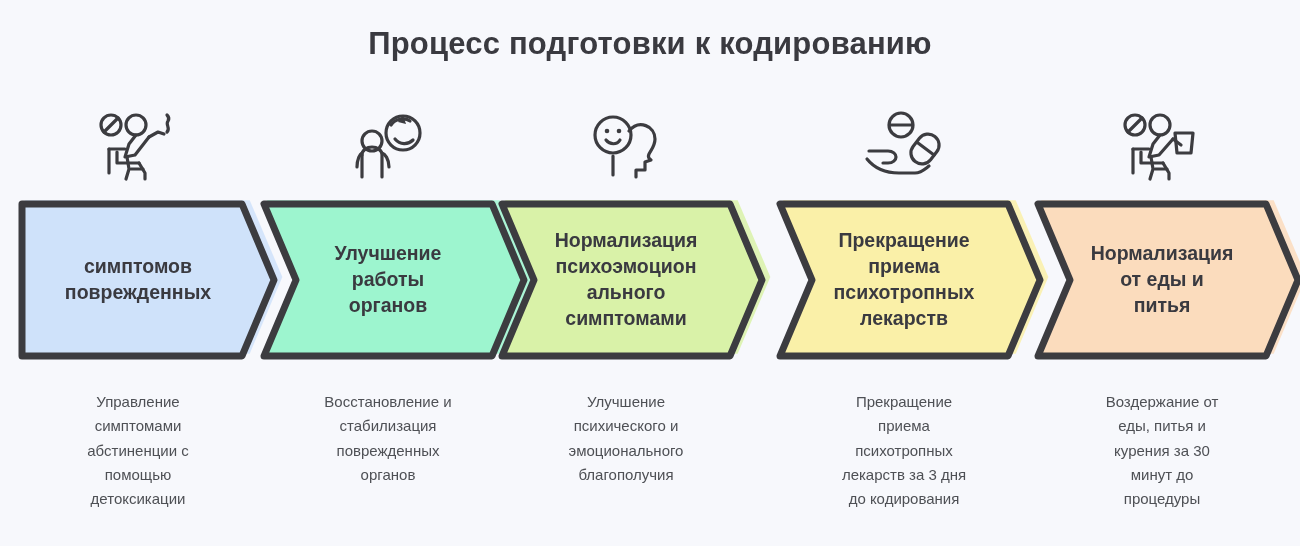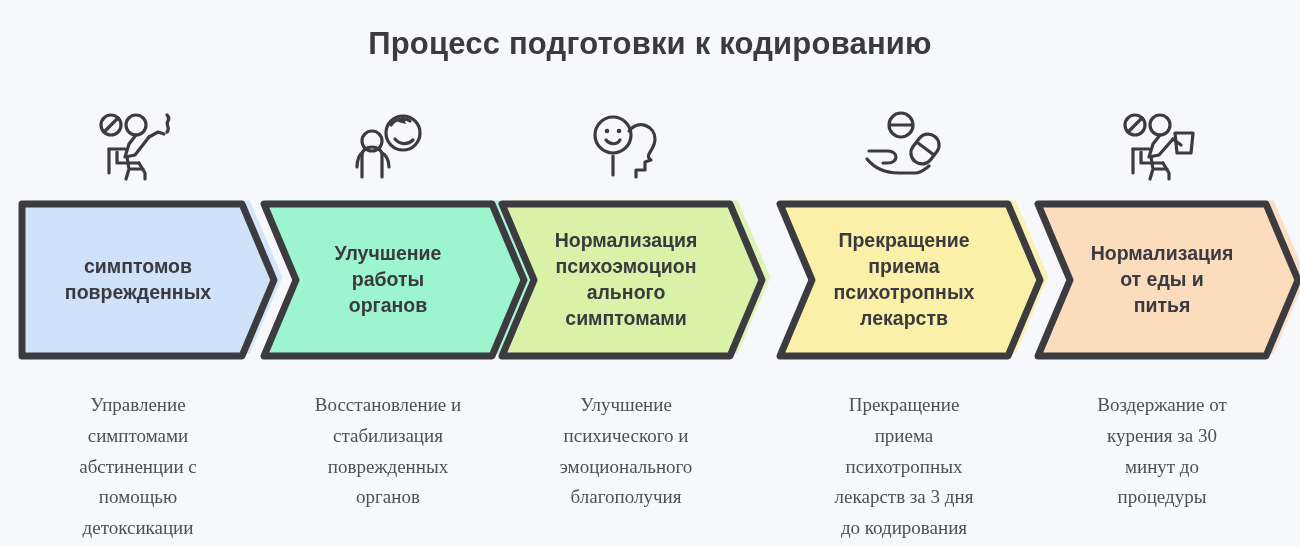--- a/index.html
+++ b/index.html
@@ -87,26 +87,25 @@
     box-sizing: border-box;
     pointer-events: none;
   }
   .chev-label span { display: block; }
   .caption {
     position: absolute;
     top: 290px;
     left: 0;
     width: 260px;
     text-align: center;
-    font-size: 19px;
+    font-size: 15px;
     color: #4e5055;
     line-height: 1.62;
     padding: 0 14px;
     box-sizing: border-box;
-    font-family: Liberation Serif, serif;
   }
   .caption span { display: block; }
 </style>
 </head>
 <body>
 
 <div id="infographic">
 
   <div class="title">Процесс подготовки к кодированию</div>
 
@@ -277,20 +276,21 @@
       </div>
       <div class="chev-label">
         <div>
           <span>Нормализация</span>
           <span>от еды и</span>
           <span>питья</span>
         </div>
       </div>
       <div class="caption">
         <span>Воздержание от</span>
+        <span>еды, питья и</span>
         <span>курения за 30</span>
         <span>минут до</span>
         <span>процедуры</span>
       </div>
     </div>
 
   </div>
 </div>
 
 </body></html>

